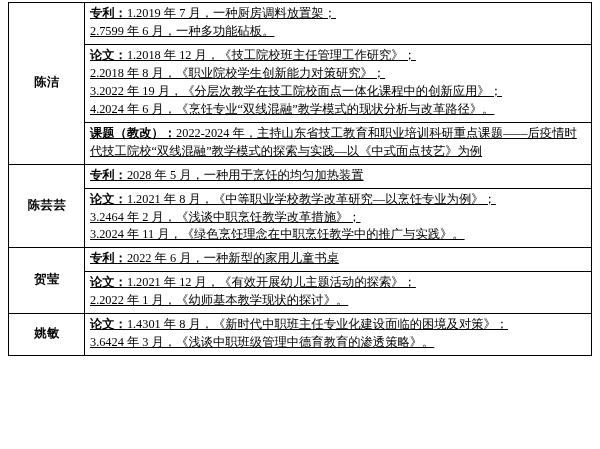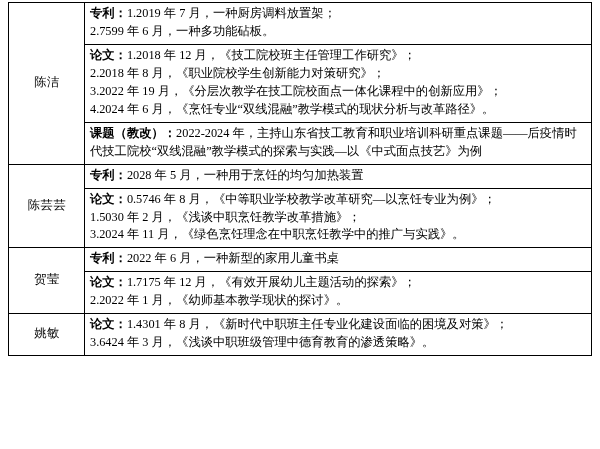--- a/index.html
+++ b/index.html
@@ -34,35 +34,37 @@
     font-size: 12.3px;
     line-height: 1.46;
     word-break: break-all;
   }
   td.name-cell {
     width: 66px;
     text-align: center;
     vertical-align: middle;
     font-size: 12.6px;
     letter-spacing: 0.5px;
+    font-weight: bold;
   }
   td.content-cell {
     width: auto;
     text-align: left;
   }
   .lbl {
     font-weight: bold;
   }
   .line {
     display: block;
     white-space: normal;
   }
   
   .content-cell .line {
     text-indent: 0;
+    text-decoration: underline;
   }
 </style>
 </head>
 <body>
 
 <div class="sheet">
   <table class="achievements">
     <tbody>
 
       <tr>
@@ -87,35 +89,35 @@
       </tr>
 
       <tr>
         <td class="name-cell" rowspan="2">陈芸芸</td>
         <td class="content-cell">
           <span class="line"><span class="lbl">专利：</span><span>2028 年 5 月，一种用于烹饪的均匀加热装置</span></span>
         </td>
       </tr>
       <tr>
         <td class="content-cell">
-          <span class="line"><span class="lbl">论文：</span><span>0.5746 年 8 月，《中等职业学校教学改革研究—以烹饪专业为例》；</span></span>
-          <span class="line">1.5030 年 2 月，《浅谈中职烹饪教学改革措施》；</span>
+          <span class="line"><span class="lbl">论文：</span><span>1.2021 年 8 月，《中等职业学校教学改革研究—以烹饪专业为例》；</span></span>
+          <span class="line">3.2464 年 2 月，《浅谈中职烹饪教学改革措施》；</span>
           <span class="line">3.2024 年 11 月，《绿色烹饪理念在中职烹饪教学中的推广与实践》。</span>
         </td>
       </tr>
 
       <tr>
         <td class="name-cell" rowspan="2">贺莹</td>
         <td class="content-cell">
           <span class="line"><span class="lbl">专利：</span><span>2022 年 6 月，一种新型的家用儿童书桌</span></span>
         </td>
       </tr>
       <tr>
         <td class="content-cell">
-          <span class="line"><span class="lbl">论文：</span><span>1.7175 年 12 月，《有效开展幼儿主题活动的探索》；</span></span>
+          <span class="line"><span class="lbl">论文：</span><span>1.2021 年 12 月，《有效开展幼儿主题活动的探索》；</span></span>
           <span class="line">2.2022 年 1 月，《幼师基本教学现状的探讨》。</span>
         </td>
       </tr>
 
       <tr>
         <td class="name-cell">姚敏</td>
         <td class="content-cell">
           <span class="line"><span class="lbl">论文：</span><span>1.4301 年 8 月，《新时代中职班主任专业化建设面临的困境及对策》；</span></span>
           <span class="line">3.6424 年 3 月，《浅谈中职班级管理中德育教育的渗透策略》。</span>
         </td>

